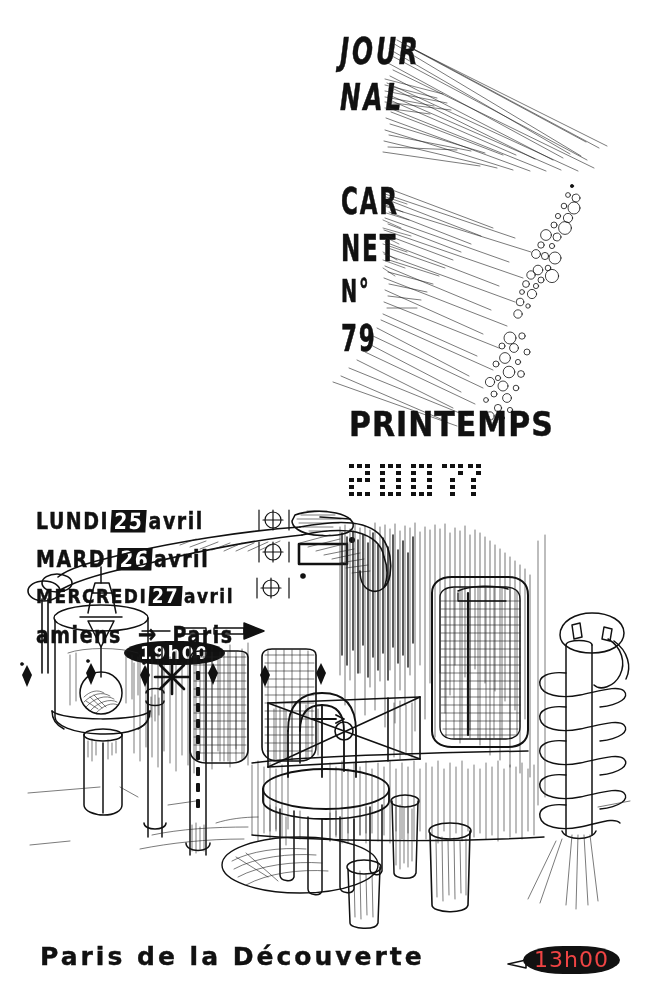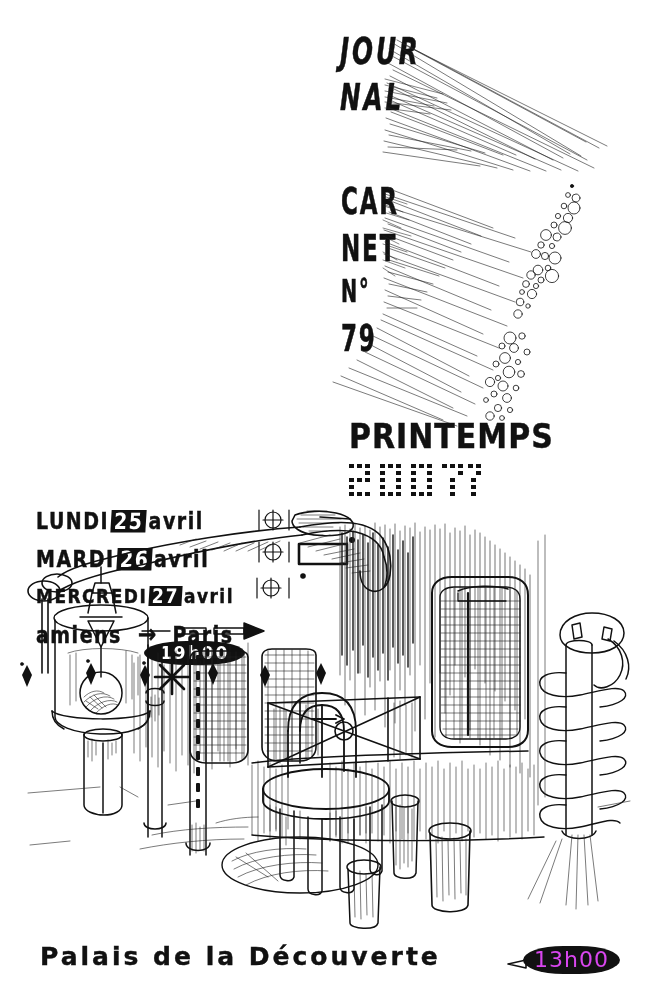--- a/index.html
+++ b/index.html
@@ -50,21 +50,21 @@
     display:inline-block;background:#111;color:#fff;
     padding:0 3px;margin:0 2px;
     -webkit-text-stroke:0px;
     transform:skewX(-4deg);
   }
   .bottomline{
     font-size:25px;letter-spacing:3px;white-space:nowrap;
     transform:scaleY(1.12);transform-origin:left top;
   }
   .badge-time{
-    display:inline-block;background:#111;color:#d946ef;
+    display:inline-block;background:#111;color:#ef4444;
     border-radius:48% / 58%;
     padding:1px 11px 2px 11px;margin-left:4px;
     font-size:22px;letter-spacing:1px;
     -webkit-text-stroke:0px;
   }
   .banner-time{
     display:inline-block;background:#111;color:#fff;
     border-radius:46% / 55%;
     padding:2px 16px;
     font-size:17px;font-weight:bold;letter-spacing:2px;
@@ -225,21 +225,21 @@
       <circle cx="22" cy="64" r="3"></circle>
         <circle cx="35" cy="68" r="4.4"></circle>
       <circle cx="14" cy="70" r="2.4"></circle>
       <circle cx="26" cy="78" r="3.6"></circle>
         <circle cx="38" cy="80" r="2.6"></circle>
       <circle cx="18" cy="86" r="4.2"></circle>
         <circle cx="30" cy="88" r="2.4"></circle>
     </g>
   </svg>
 
-  <div class="abs" style="left:349px;top:420px;">
+  <div class="abs" style="left:349px;top:408px;">
     <div class="letter ttl-printemps">PRINTEMPS</div>
   </div>
   <div class="abs" style="left:347px;top:462px;">
     <svg width="130" height="34">
       <g class="solid">
 
         <rect x="2" y="2" width="5" height="4"></rect>
           <rect x="10" y="2" width="5" height="4"></rect>
           <rect x="18" y="2" width="5" height="4"></rect>
         <rect x="18" y="9" width="5" height="4"></rect>
@@ -317,21 +317,21 @@
     </div>
   </div>
 
   <svg class="abs" width="140" height="22" style="left:140px;top:620px;">
     <g class="ink" stroke-width="1.4">
       <path d="M2 11 L30 11 M36 8 L66 8 L66 14 L36 14 Z M74 8 L104 8 L104 14 L74 14 Z"></path>
       <path d="M104 3 L124 11 L104 19 Z" fill="#111"></path>
     </g>
   </svg>
 
-  <div class="abs" style="left:144px;top:641px;">
+  <div class="abs" style="left:124px;top:641px;">
     <span class="banner-time">19h00</span>
   </div>
 
   <svg class="abs" width="110" height="120" style="left:255px;top:508px;">
     <g class="ink" stroke-width="1.2">
       <line x1="4" y1="2" x2="4" y2="22"></line>
       <circle cx="18" cy="12" r="8"></circle>
         <line x1="8" y1="12" x2="28" y2="12"></line>
         <line x1="18" y1="2" x2="18" y2="22"></line>
       <line x1="34" y1="2" x2="34" y2="22"></line>
@@ -882,21 +882,21 @@
     </g>
 
     <g class="ink-hair" stroke-width="0.9">
       <line x1="538" y1="36" x2="538" y2="300"></line>
       <line x1="545" y1="30" x2="545" y2="292"></line>
     </g>
 
   </svg>
 
   <div class="abs" style="left:40px;top:944px;">
-    <span class="letter bottomline">Palais de la Découverte</span>
+    <span class="letter bottomline">Paris de la Découverte</span>
   </div>
   <div class="abs" style="left:519px;top:946px;">
     <span class="badge-time">13h00</span>
   </div>
   <svg class="abs" width="30" height="14" style="left:508px;top:957px;">
     <path class="ink" stroke-width="1.6" d="M0 7 L18 3 L18 11 Z" fill="#111"></path>
   </svg>
 
 </div>
 

